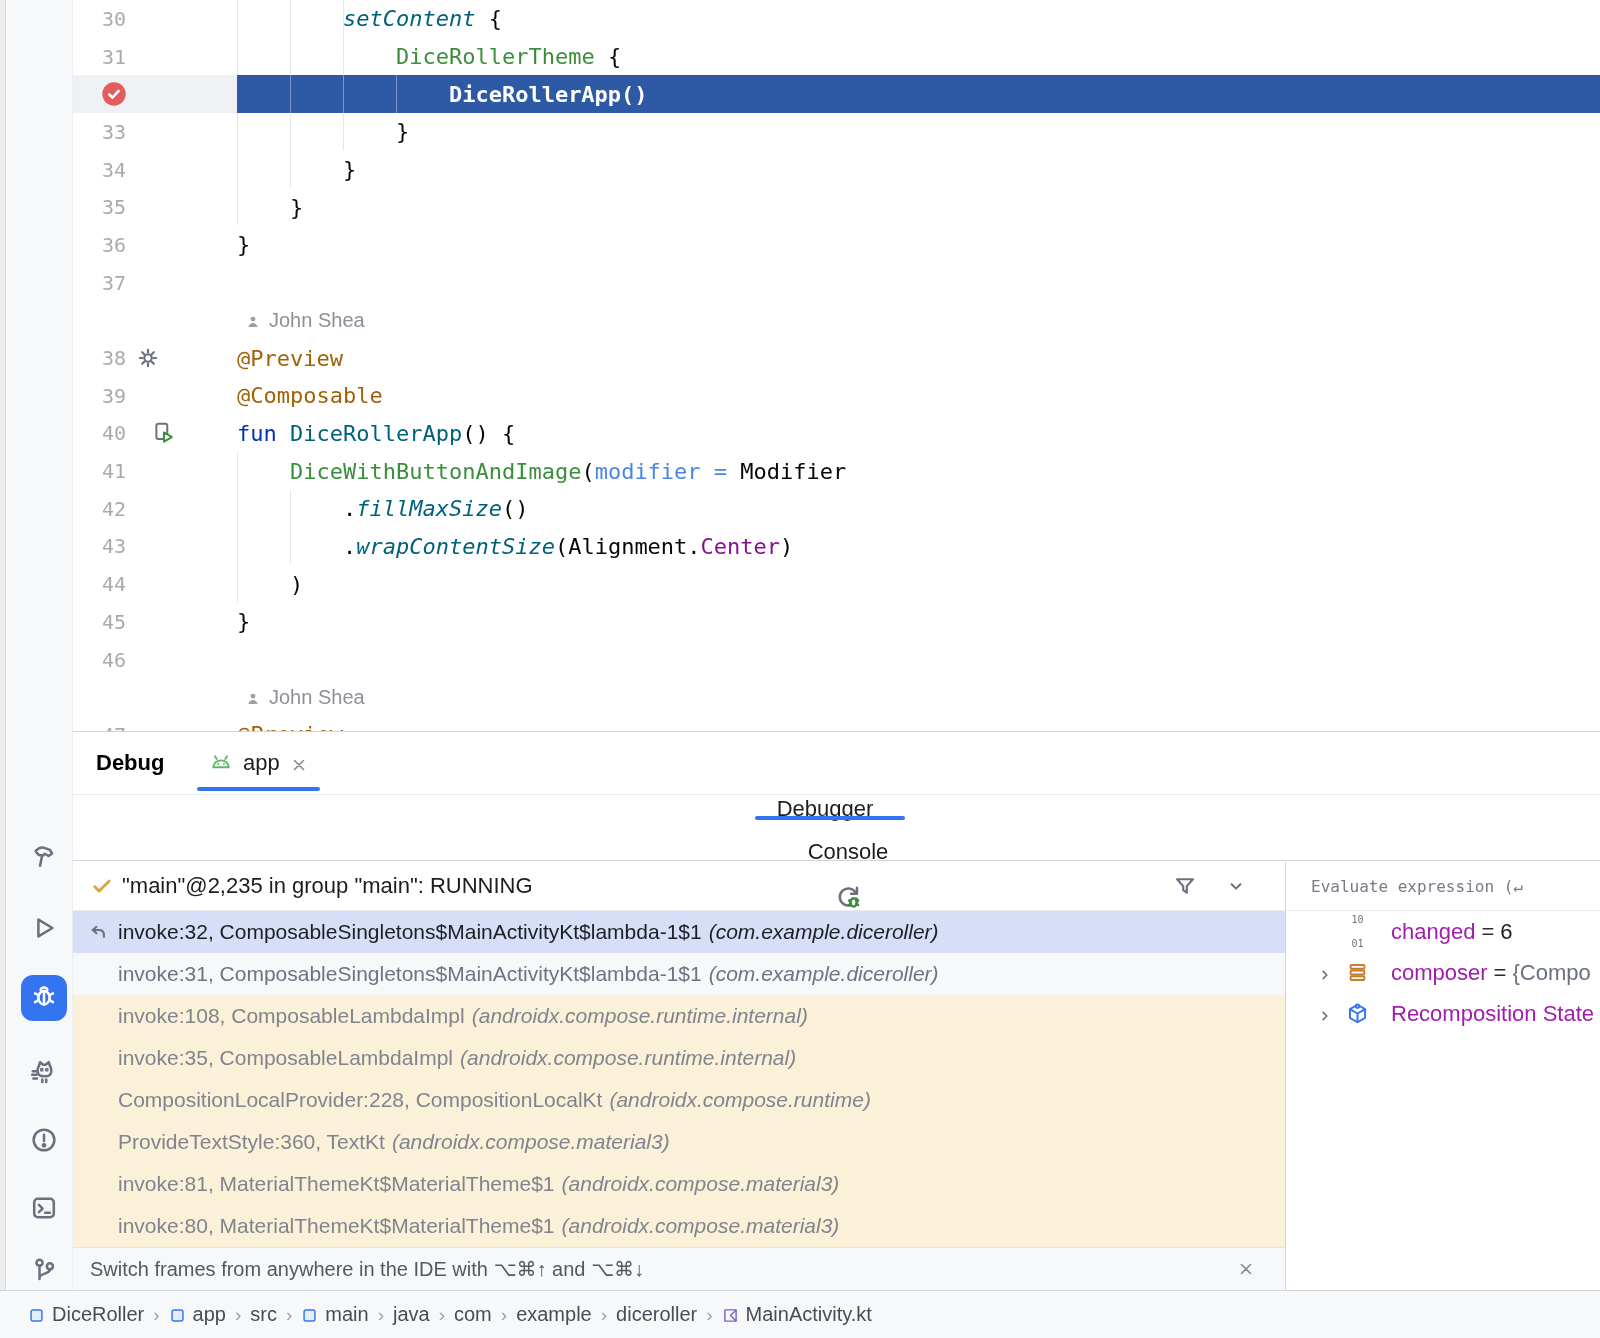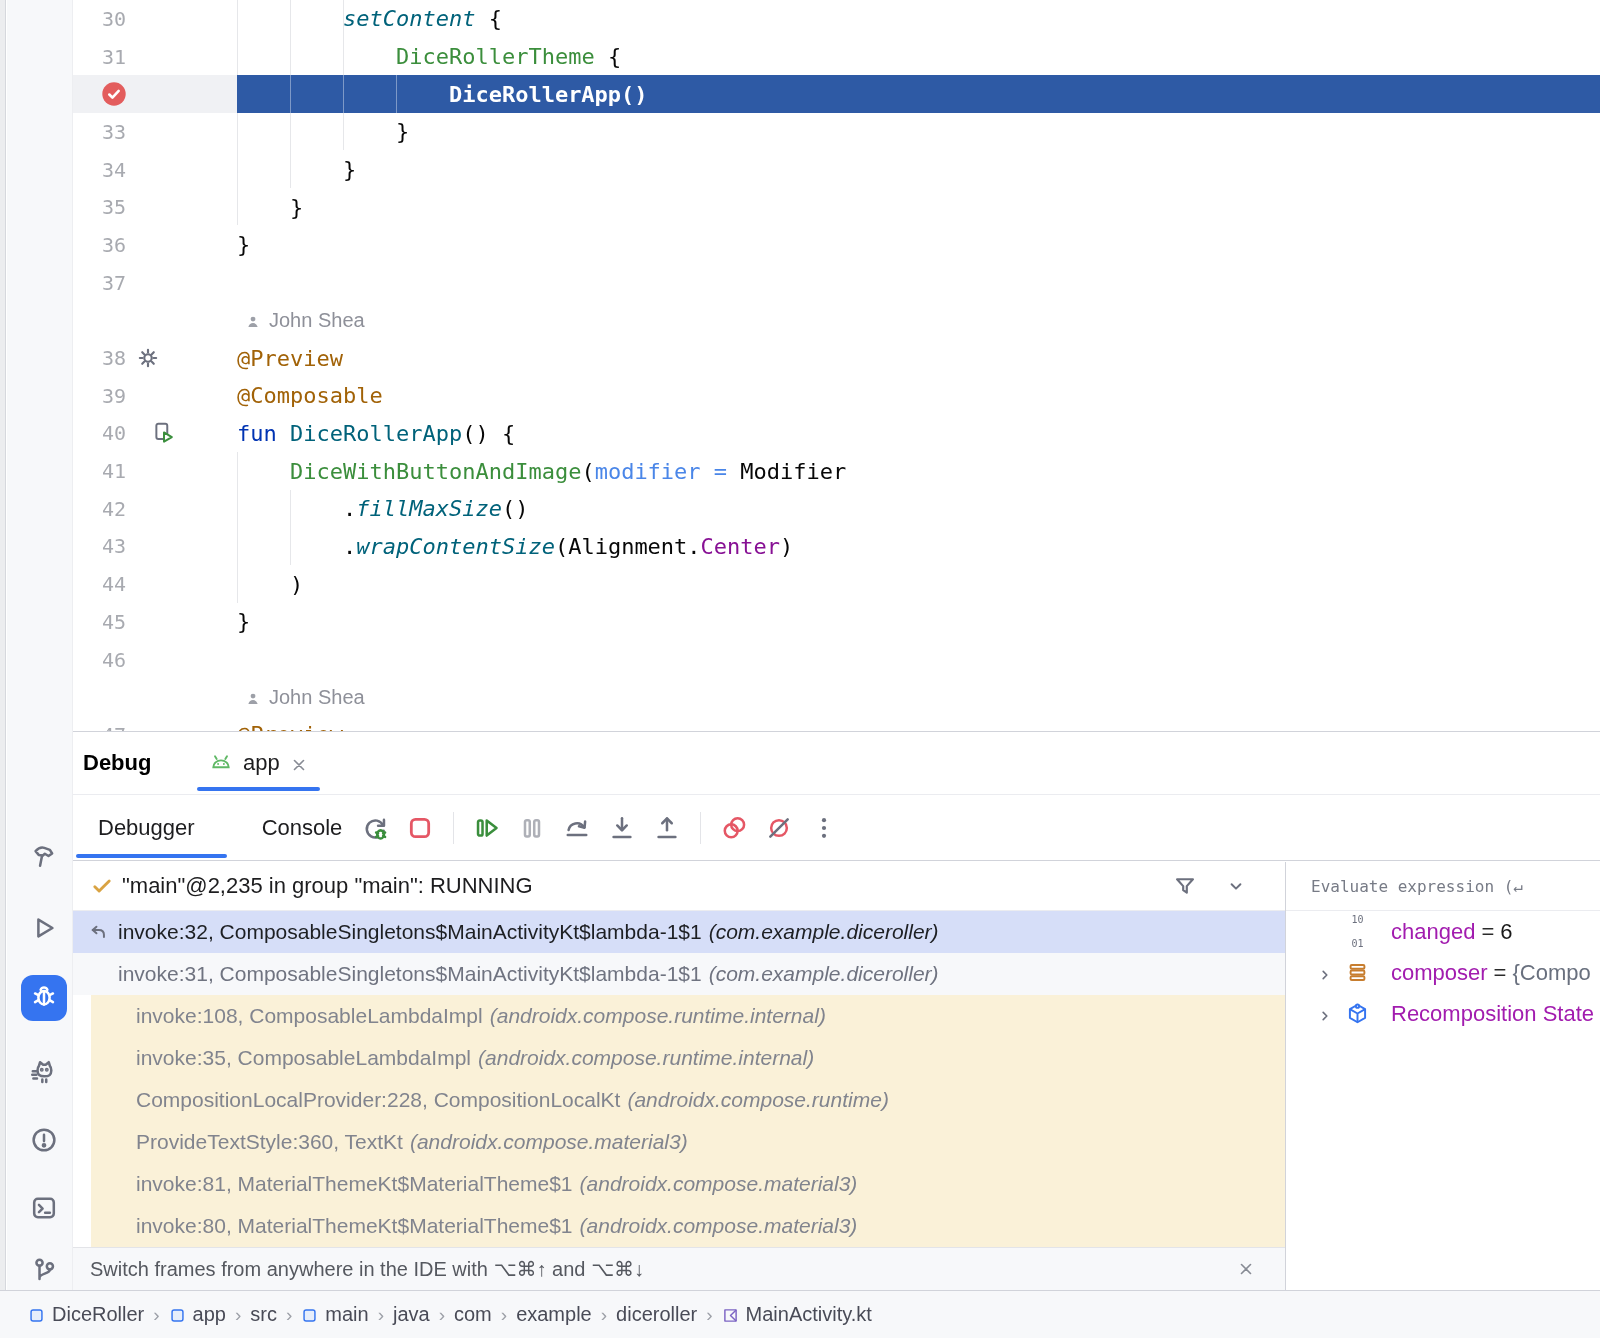--- a/index.html
+++ b/index.html
@@ -48,33 +48,33 @@
   .code-line.annot pre.code { font-family:"Liberation Sans",sans-serif; font-size:20px;
     color:#8E9099; gap:8px; padding-left:8px; }
   .code-line.annot .au-ic { width:16px; height:16px; color:#9DA0A8; }
   .code-line.annot .au-ic svg { width:100%; height:100%; }
 
   
   .debug-panel { position:absolute; left:73px; top:731px; right:0; bottom:0;
     background:#fff; border-top:1px solid #D1D3DA; }
   .dbg-header { position:absolute; left:0; right:0; top:0; height:63px;
     border-bottom:1px solid #EBECF0; }
-  .dbg-title { position:absolute; left:10px; top:50%; transform:translateY(-50%);
+  .dbg-title { position:absolute; left:23px; top:50%; transform:translateY(-50%);
     font-size:22px; font-weight:700; color:#000; }
   .run-tab { position:absolute; left:122px; top:0; height:100%; padding:0 14px;
     display:flex; align-items:center; gap:10px; font-size:22px; color:#1d1d1f; }
   .run-tab::after { content:""; position:absolute; left:2px; right:2px; bottom:3px;
     height:4px; border-radius:2px; background:#3574F0; }
   .run-tab .a-ic { width:24px; height:24px; }
   .run-tab .x-ic { width:18px; height:18px; color:#878B94; }
   .run-tab svg { width:100%; height:100%; }
 
   .dbg-toolbar { position:absolute; left:0; right:0; top:64px; height:65px;
     border-bottom:1px solid #D1D3DA; display:flex; align-items:center;
-    padding-left:23px; gap:17px; }
+    padding-left:23px; gap:17px;flex-direction:column; }
   .t-tab { font-size:22px; color:#1d1d1f; position:relative; height:100%;
     display:flex; align-items:center; padding:0 2px; }
   .t-tab:first-child { margin-right:46px; }
   .t-tab:nth-child(2) { }
   .t-tab.selected::after { content:""; position:absolute; left:-20px; right:-30px;
     bottom:2px; height:4px; border-radius:2px; background:#3574F0; }
   .tb-ic { width:28px; height:28px; color:#6C707E; flex:none; }
   .tb-ic svg { width:100%; height:100%; }
   .tb-sep { width:1px; height:32px; background:#E3E4E8; margin:0 2px; flex:none; }
 
@@ -90,21 +90,21 @@
   .th-funnel svg,.th-chev svg { width:100%; height:100%; }
 
   .frames-list { position:absolute; left:0; right:0; top:49px; }
   .frame-row { height:42px; display:flex; align-items:center; padding-left:45px;
     font-size:21px; }
   .frame-row.has-ic { padding-left:14px; }
   .fr-ret { width:22px; height:22px; margin-right:9px; color:#6C707E; flex:none; }
   .fr-ret svg { width:100%; height:100%; }
   .fr-selected { background:#D6DEF8; color:#1D1F23; }
   .fr-plain { background:#F7F8FA; color:#6F7380; }
-  .fr-lib { background:#FAF1D8; color:#81848E;margin-left:18px; }
+  .fr-lib { background:#FAF1D8; color:#81848E; }
   .fpkg { font-style:italic; margin-left:7px; }
 
   .hint-bar { position:absolute; left:0; right:0; top:385px; height:43px;
     background:#F7F8FA; border-top:1px solid #E3E4E8; display:flex;
     align-items:center; padding:0 30px 0 17px; }
   .hint-text { font-size:20px; color:#55585F; }
   .hint-x { margin-left:auto; width:18px; height:18px; color:#878B94; }
   .hint-x svg { width:100%; height:100%; }
 
   .vars-pane { position:absolute; left:1212px; right:0; top:0; height:429px;

